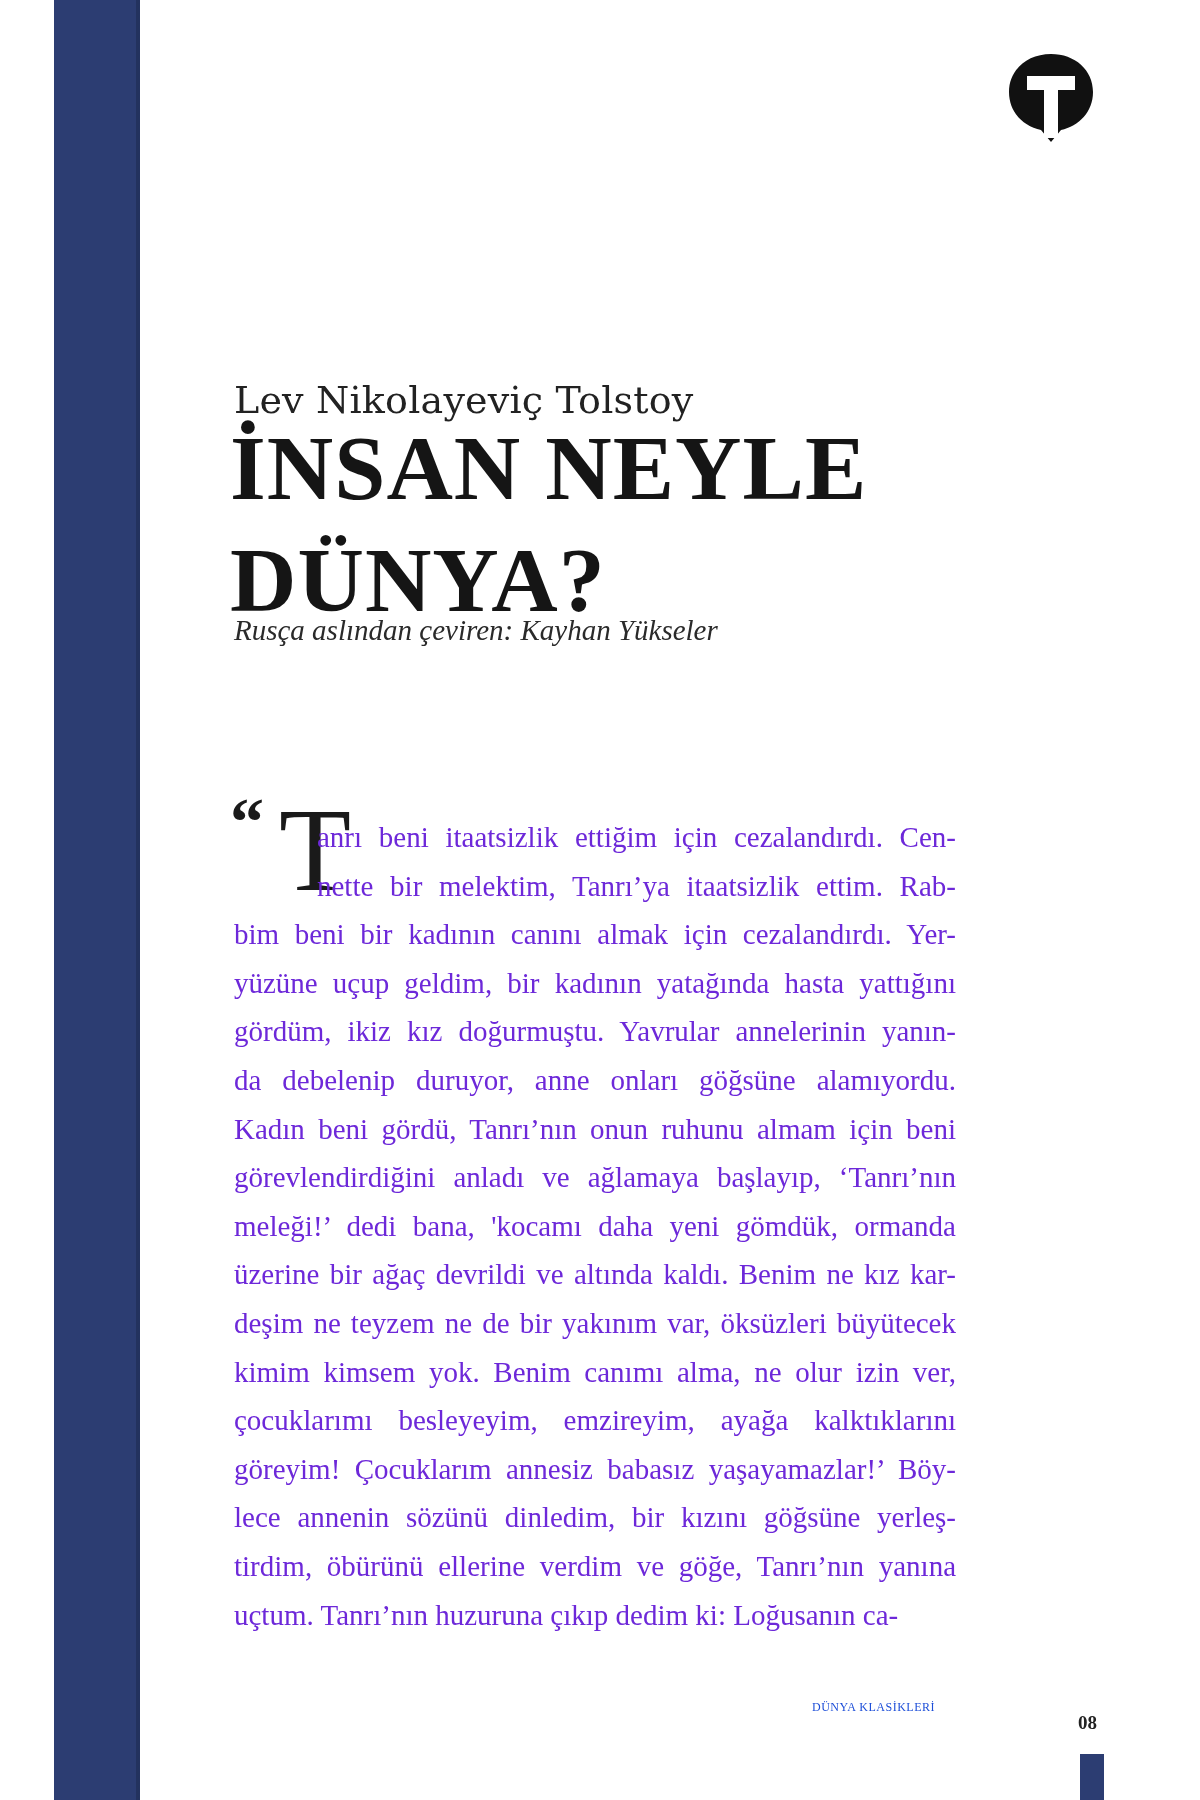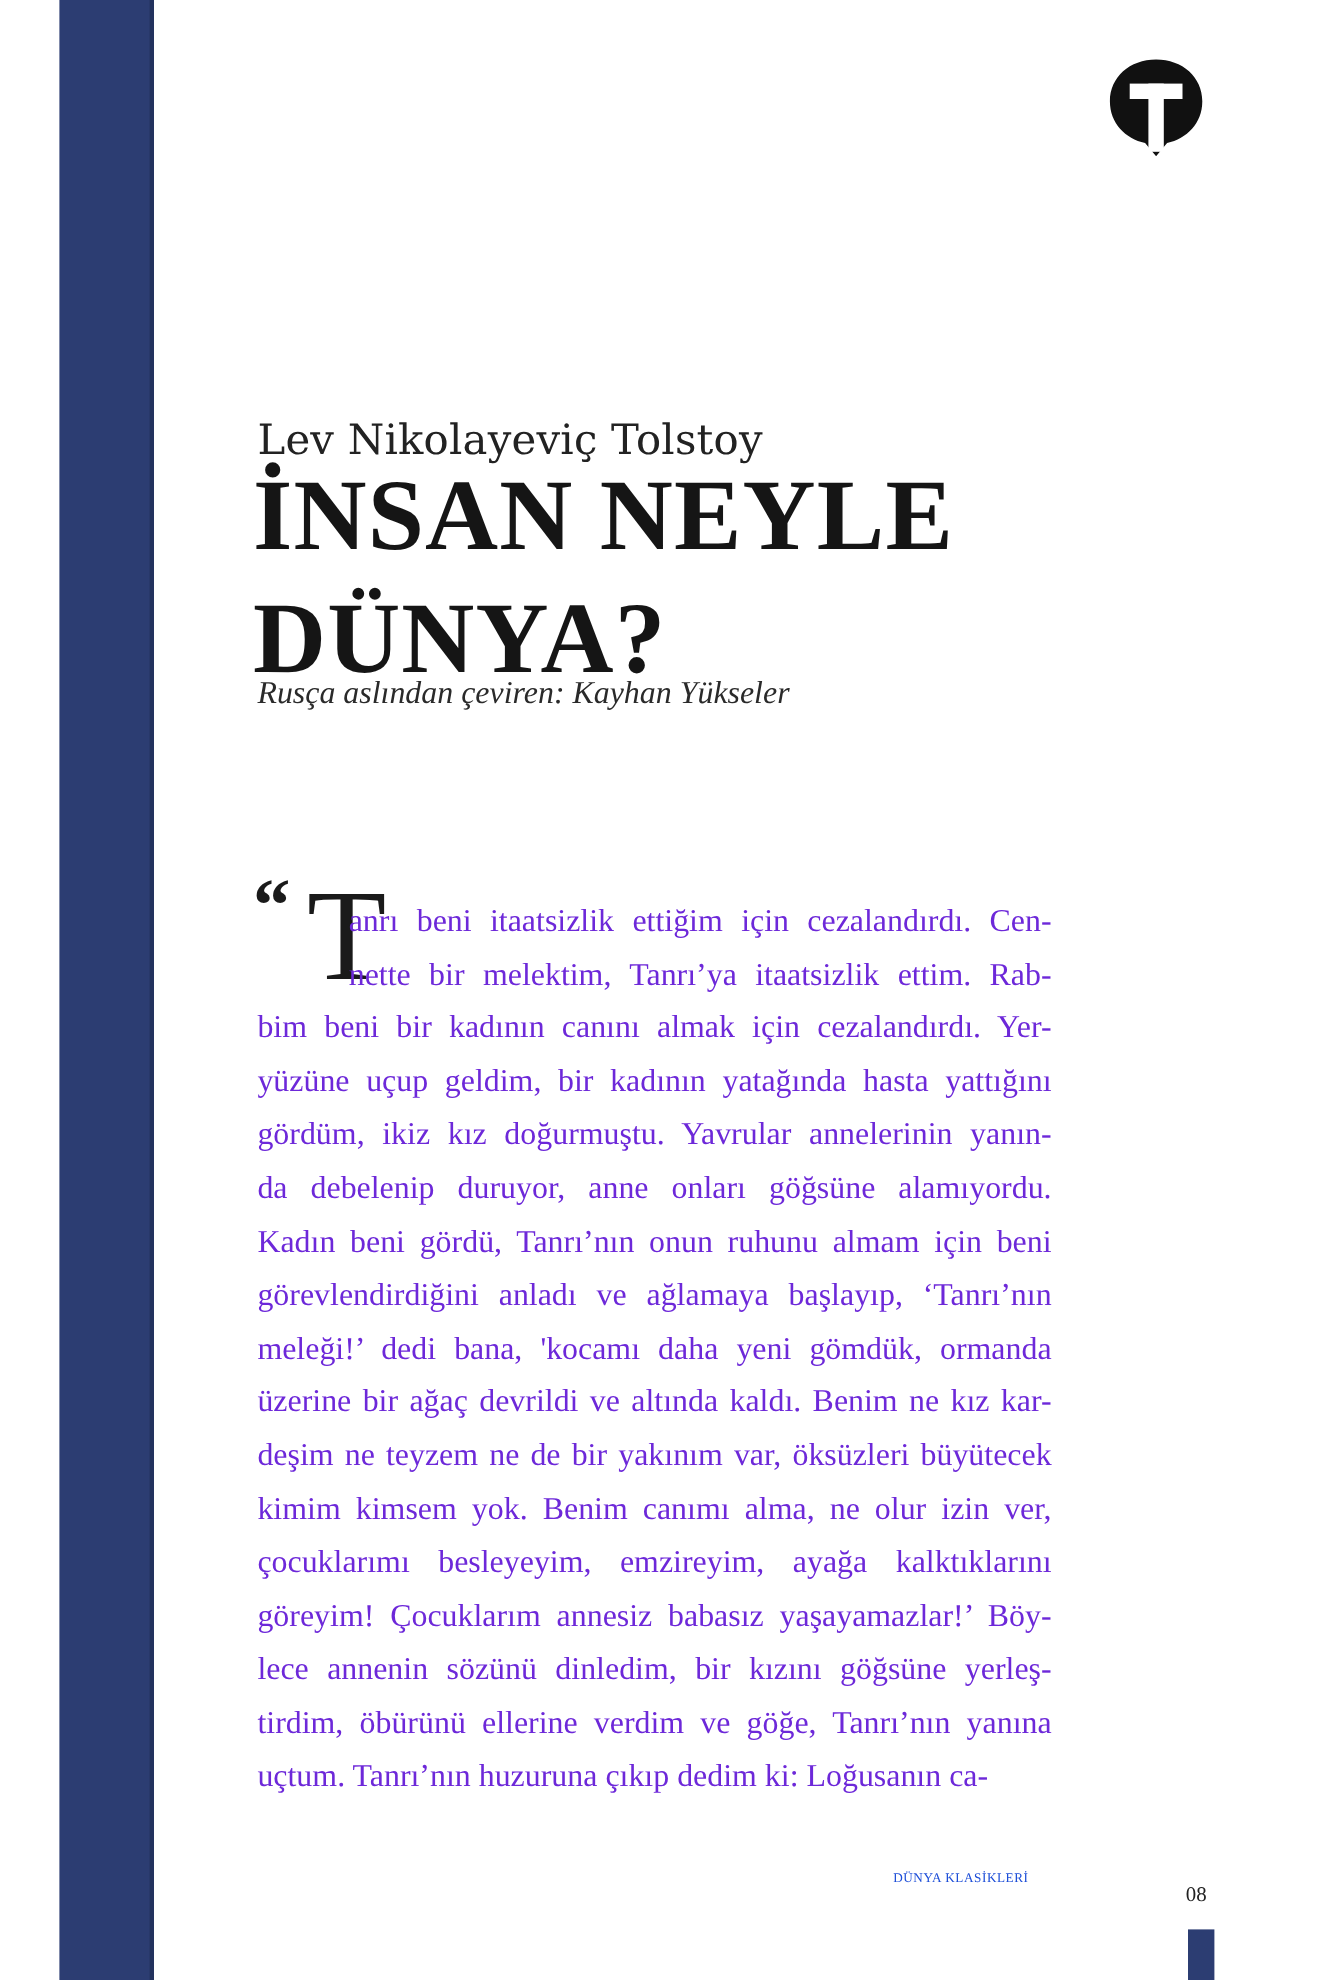--- a/index.html
+++ b/index.html
@@ -10,21 +10,21 @@
   .author { position:absolute; left:234px; top:338px; font-family:"DejaVu Serif", serif; font-size:38px; color:#222; letter-spacing:0.2px; white-space:nowrap;margin-top:40px; }
   .title { position:absolute; left:230px; top:412px; font-family:"Liberation Serif", serif; font-weight:bold; font-size:92px; line-height:112px; color:#151515; letter-spacing:1px; }
   .title div { white-space:nowrap; }
   .subtitle { position:absolute; left:234px; top:614px; font-family:"Liberation Serif", serif; font-style:italic; font-size:29px; color:#2a2a2a; white-space:nowrap;text-align:right; }
   .quote-mark { position:absolute; left:230px; top:788px; font-family:"Liberation Serif", serif; font-weight:bold; font-size:68px; color:#1a1a1a; line-height:1; }
   .dropcap { position:absolute; left:279px; top:792px; font-family:"Liberation Serif", serif; font-size:118px; line-height:1; color:#1a1a1a; }
   .body { position:absolute; left:234px; top:813px; width:722px; font-family:Liberation Serif, serif; font-size:29px; line-height:48.6px; color:#6d28d9; }
   .line { white-space:nowrap; text-align:justify; text-align-last:justify; height:48.6px; }
   .line.first, .line.second { margin-left:83px; }
   .footer-series { position:absolute; left:812px; top:1700px; font-family:"Liberation Serif", serif; font-size:12px; color:#1d4ed8; letter-spacing:0.5px; white-space:nowrap; }
-  .page-num { position:absolute; left:1078px; top:1712px; font-family:"Liberation Serif", serif; font-weight:normal; font-size:19px; color:#222; }
+  .page-num { position:absolute; left:1078px; top:1712px; font-family:"Liberation Serif", serif; font-weight:bold; font-size:19px; color:#222; }
   .page-tab { position:absolute; left:1080px; top:1754px; width:24px; height:46px; background:#2c3d72; }
 </style>
 </head>
 <body>
 
 <div class="spine"></div>
 <div class="spine-edge"></div>
 
 <div class="logo">
   <svg width="92" height="92" viewBox="0 0 92 92">

